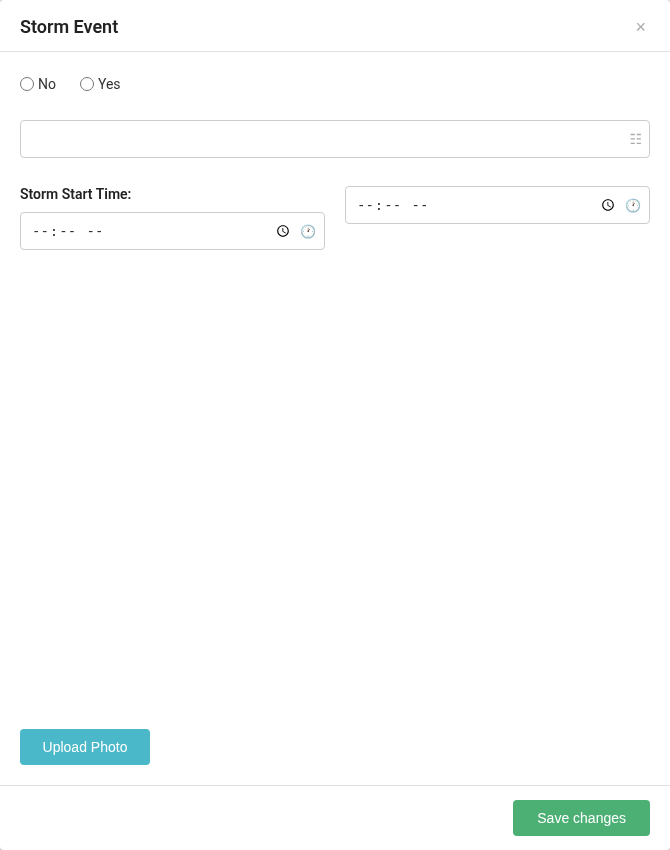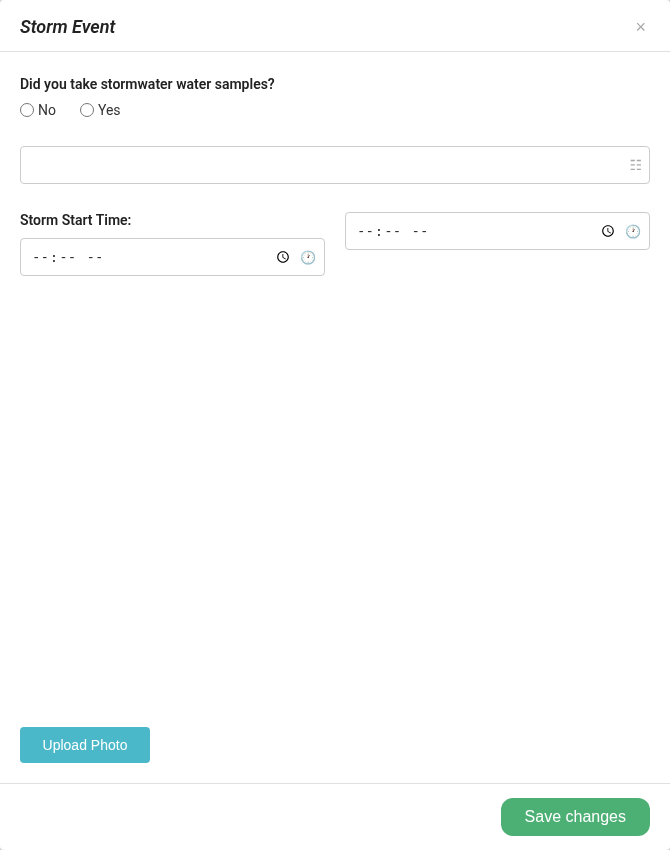--- a/index.html
+++ b/index.html
@@ -33,21 +33,20 @@
       align-items: center;
       justify-content: space-between;
       padding: 16px 20px 14px 20px;
       border-bottom: 1px solid #e0e0e0;
     }
 
     .modal-title {
       font-size: 18px;
       font-weight: 600;
       color: #222;
-      font-style: italic;
     }
 
     .close-btn {
       background: none;
       border: none;
       cursor: pointer;
       font-size: 18px;
       color: #aaa;
       line-height: 1;
       padding: 0 4px;
@@ -171,23 +170,23 @@
       padding: 14px 20px;
       border-top: 1px solid #e0e0e0;
       display: flex;
       justify-content: flex-end;
     }
 
     .save-btn {
       background: #4caf74;
       color: #fff;
       border: none;
-      border-radius: 12px;
+      border-radius: 4px;
       padding: 10px 24px;
-      font-size: 16px;
+      font-size: 14px;
       font-weight: 500;
       cursor: pointer;
       min-width: 130px;
     }
 
     .clock-icon::before {
       content: "🕐";
       font-size: 13px;
     }
   </style>
@@ -197,21 +196,20 @@
 <div class="modal">
 
   <div class="modal-header">
     <span class="modal-title">Storm Event</span>
     <button class="close-btn">×</button>
   </div>
 
   <div class="modal-body">
 
     <div class="form-group">
-      <span class="form-label">Did you take stormwater water samples?</span>
       <div class="radio-group">
         <label class="radio-label">
           <input type="radio" name="samples" value="no" style="">
           <span>No</span>
         </label>
         <label class="radio-label">
           <input type="radio" name="samples" value="yes" style="">
           <span>Yes</span>
         </label>
       </div>

